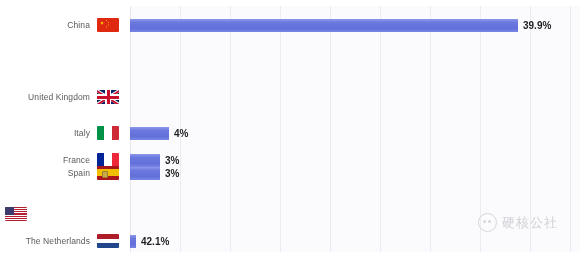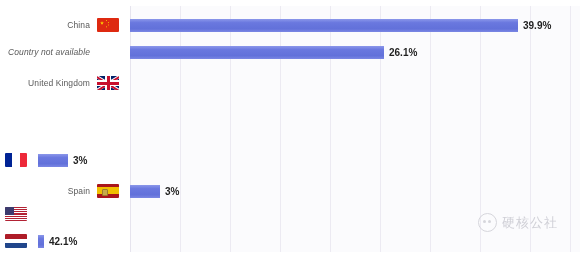--- a/index.html
+++ b/index.html
@@ -213,72 +213,74 @@
           <span class="star-sm s2"></span>
           <span class="star-sm s3"></span>
           <span class="star-sm s4"></span>
       </div>
       <div class="bar-wrap">
         <div class="bar" style="width:388px"></div>
         <div class="bar-value">39.9%</div>
       </div>
     </div>
 
-    <div class="row" style="top:39px">
-      <div class="cat-label italic">Country not available</div>
-      <div class="flag"></div>
-      <div class="bar-wrap">
-        <div class="bar" style="width:254px"></div>
-        <div class="bar-value">26.1%</div>
-      </div>
-    </div>
-
-    <div class="row" style="top:70px">
+
+    <div class="row" style="top:84px">
       <div class="cat-label">United Kingdom</div>
       <div class="flag flag-gb">
         <i class="dw1"></i>
           <i class="dw2"></i>
           <i class="dr1"></i>
           <i class="dr2"></i>
         <i class="cw-v"></i>
           <i class="cw-h"></i>
           <i class="cr-v"></i>
           <i class="cr-h"></i>
       </div>
     </div>
 
 
+    <div class="row" style="top:120px">
+      <div class="cat-label">Italy</div>
+      <div class="flag flag-it"></div>
+      <div class="bar-wrap">
+        <div class="bar" style="width:39px"></div>
+        <div class="bar-value">4%</div>
+      </div>
+    </div>
 
     <div class="row" style="top:147px">
+      <div class="cat-label">France</div>
       <div class="flag flag-fr"></div>
       <div class="bar-wrap">
         <div class="bar" style="width:30px"></div>
         <div class="bar-value">3%</div>
       </div>
     </div>
 
-    <div class="row" style="top:178px">
+    <div class="row" style="top:160px">
       <div class="cat-label">Spain</div>
       <div class="flag flag-es">
           <span class="emblem"></span>
         </div>
       <div class="bar-wrap">
         <div class="bar" style="width:30px"></div>
         <div class="bar-value">3%</div>
       </div>
     </div>
 
     <div class="row" style="top:201px">
       <div class="flag flag-us">
         <span class="stripes"></span>
           <span class="canton"></span>
       </div>
     </div>
 
     <div class="row" style="top:228px">
+      <div class="cat-label">The Netherlands</div>
       <div class="flag flag-nl"></div>
       <div class="bar-wrap">
         <div class="bar" style="width:6px"></div>
         <div class="bar-value">42.1%</div>
       </div>
     </div>
 
   </div>
 
   <div class="watermark" style="left:478px; top:213px">

